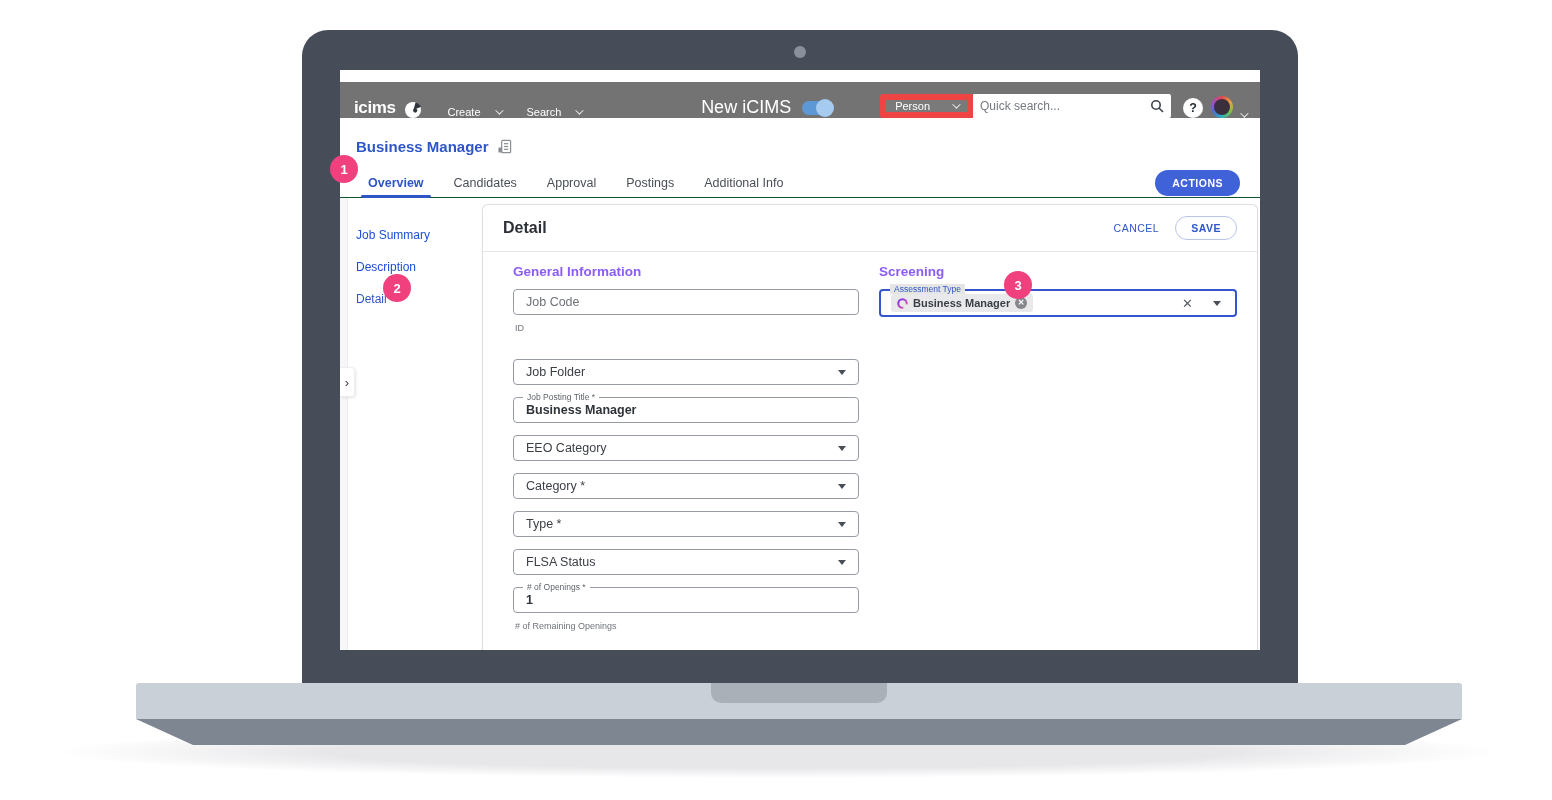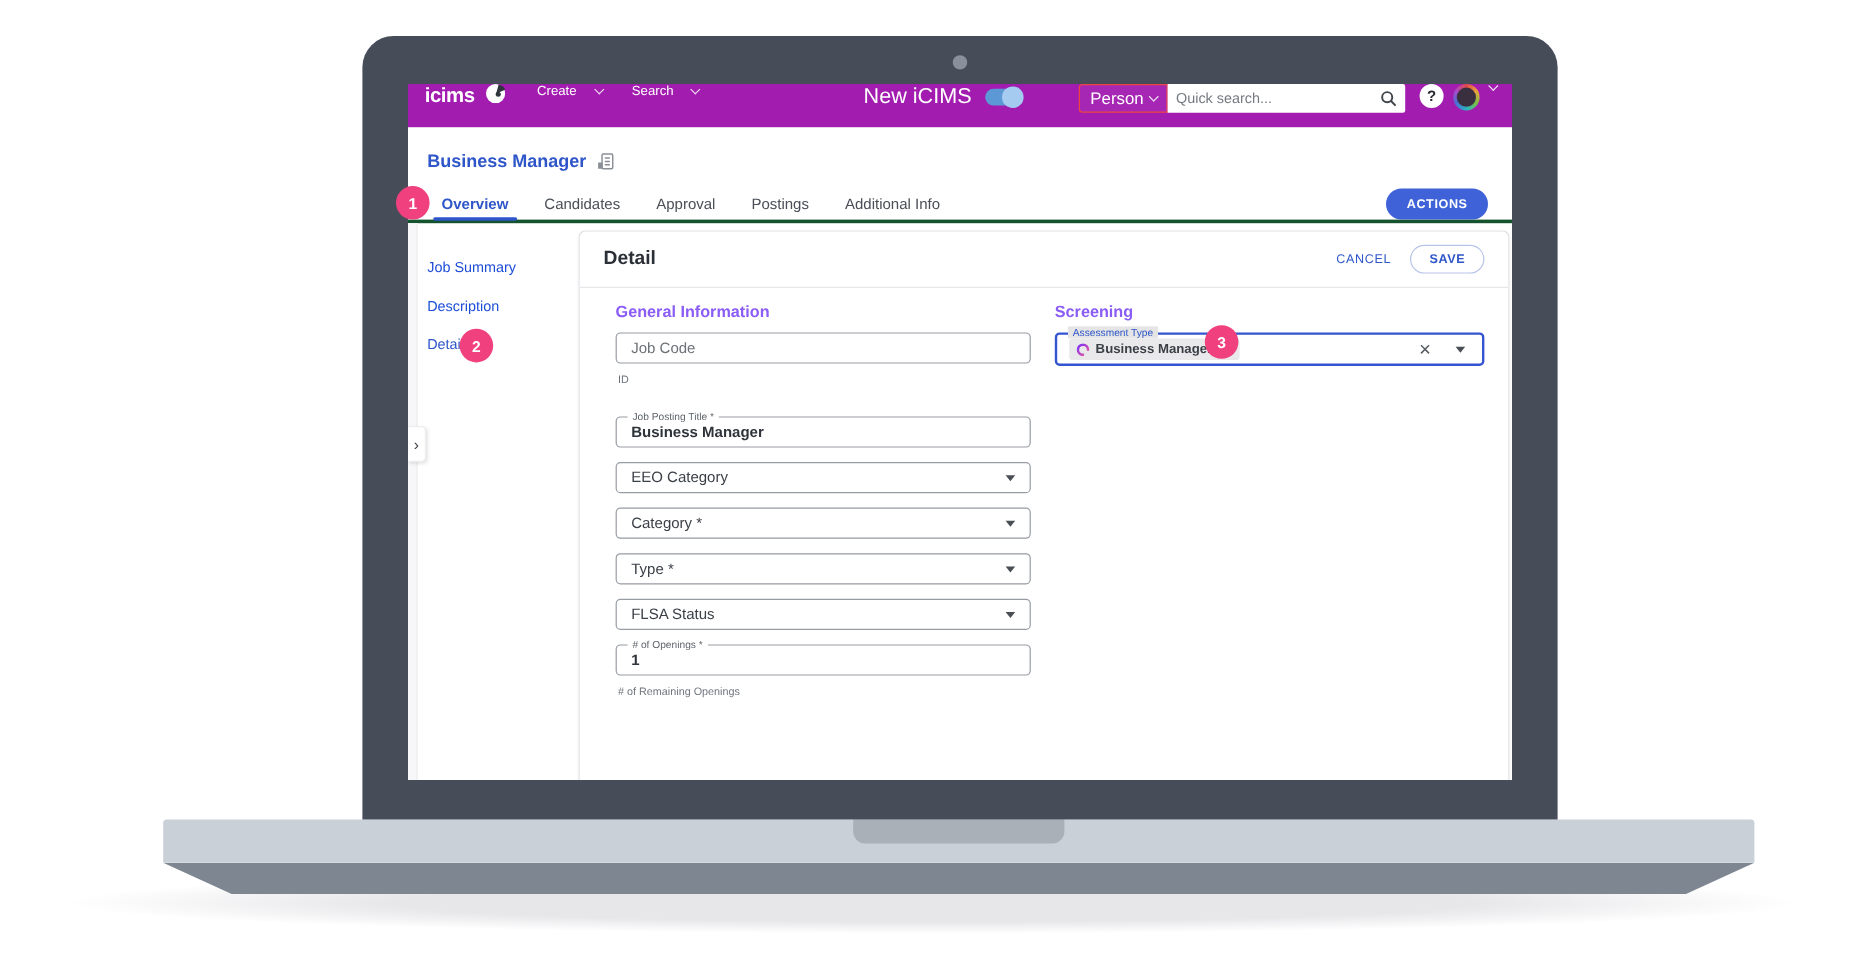--- a/index.html
+++ b/index.html
@@ -11,44 +11,44 @@
     background:radial-gradient(ellipse closest-side, #e7e7ea 0%, #e7e7ea 62%, rgba(231,231,234,0) 100%); border-radius:50%; }
   .bezel { position:absolute; left:302px; top:30px; width:996px; height:653px; background:#474c59; border-radius:26px 26px 0 0; }
   .webcam { position:absolute; left:50%; top:16px; transform:translateX(-50%); width:12px; height:12px; border-radius:50%; background:#8a909b; }
   .base-bar { position:absolute; left:136px; top:683px; width:1326px; height:36px; background:#c9d0d8; border-radius:3px 3px 0 0; }
   .base-notch { position:absolute; left:50%; transform:translateX(-50%); top:0; width:176px; height:20px; background:#aab0b8; border-radius:0 0 10px 10px; }
   .base-under { position:absolute; left:136px; top:719px; width:1326px; height:26px; background:#7e8691; clip-path:polygon(0 0,100% 0,95.7% 100%,4.3% 100%); }
 
   
   .screen { position:absolute; left:38px; top:40px; width:920px; height:580px; background:#fff; overflow:hidden; }
 
-  .navbar { height:36px; background:#a21caf; display:flex; align-items:flex-start; padding:0 14px; color:#fff; }
+  .navbar { height:36px; background:#737373; display:flex; align-items:flex-end; padding:0 14px; color:#fff;margin-top:12px; }
   .logo-text { font-size:17px; font-weight:bold; letter-spacing:-0.4px; }
   .logo-mark { margin-left:10px; display:flex; }
   .nav-menu { display:flex; align-items:center; gap:14px; font-size:11px; margin-left:26px; cursor:pointer; }
   .chev { display:inline-block; width:6px; height:6px; border-right:1.4px solid currentColor; border-bottom:1.4px solid currentColor; transform:rotate(45deg) translateY(-2px); opacity:.85; }
   .nav-spacer { flex:1; }
   .toggle-group { display:flex; align-items:center; gap:11px; font-size:18px; }
   .toggle { width:30px; height:14px; border-radius:8px; background:#5d98d6; position:relative; cursor:pointer; }
   .toggle-knob { position:absolute; right:-2px; top:-2px; width:18px; height:18px; border-radius:50%; background:#a5cbf1; }
   .search-group { display:flex; height:24px; margin-left:48px; }
-  .person-btn { display:flex; align-items:center; gap:4px; padding:0 9px; border:1px solid #ef4444; border-radius:3px 0 0 3px; font-size:14px; background:rgba(255,255,255,0.05); cursor:pointer; }
+  .person-btn { display:flex; align-items:center; gap:22px; padding:0 9px; border:6px solid #ef4444; border-radius:3px 0 0 3px; font-size:11px; background:rgba(255,255,255,0.05); cursor:pointer; }
   .qsearch { width:198px; background:#fff; border-radius:0 2px 2px 0; display:flex; align-items:center; padding:0 7px; }
   .qsearch input { border:none; outline:none; font-size:12px; flex:1; color:#333; font-family:"Liberation Sans", sans-serif; }
   .qsearch input::placeholder { color:#757a82; }
   .help-circle { width:20px; height:20px; border-radius:50%; background:#fff; color:#272b31; font-weight:bold; font-size:12.5px; display:flex; align-items:center; justify-content:center; margin-left:12px; cursor:pointer; }
   .avatar { width:22px; height:22px; border-radius:50%; margin-left:8px; position:relative; cursor:pointer;
     background:conic-gradient(#e2474b,#e8a33d,#7bc043,#2bb3c0,#4a6fd4,#a84ac9,#e2474b); }
   .avatar-core { position:absolute; inset:3px; border-radius:50%; background:#3a2f3e; }
   .nav-caret { margin-left:7px; }
 
   .title-row { height:50px; display:flex; align-items:center; gap:8px; padding:6px 16px 0; }
   .page-title { color:#2e56c9; font-weight:bold; font-size:15px; }
 
-  .tabbar { display:flex; align-items:center; height:30px; padding-left:28px; border-bottom:3px solid #14532d; }
+  .tabbar { display:flex; align-items:center; height:30px; padding-left:28px; border-bottom:1px solid #14532d; }
   .tab { font-size:12.5px; color:#4a4f57; margin-right:30px; position:relative; height:100%; display:flex; align-items:center; cursor:pointer; }
   .tab.active { color:#2e56c9; font-weight:bold; }
   .tab.active::after { content:""; position:absolute; left:-7px; right:-7px; bottom:-1px; height:3px; background:#2e56c9; border-radius:3px; }
   .actions-btn { margin-left:auto; margin-right:20px; background:#3f62d9; color:#fff; font-size:10.5px; font-weight:bold; letter-spacing:.5px; padding:7px 17px; border-radius:15px; border:none; cursor:pointer; font-family:"Liberation Sans", sans-serif; }
 
   .body-row { display:flex; height:464px; position:relative; }
   .left-rail { width:8px; background:#f7f7f9; border-right:1px solid #ebedef; }
   .collapse-handle { position:absolute; left:0; top:169px; width:15px; height:30px; background:#fff; border:1px solid #eceef0; border-left:none; border-radius:0 4px 4px 0; box-shadow:1px 1px 3px rgba(0,0,0,.10); display:flex; align-items:center; justify-content:center; font-size:13px; color:#3a3f46; cursor:pointer; z-index:3; }
   .sidebar { width:134px; padding:30px 0 0 8px; }
   .side-item { font-size:12px; color:#1d4ed8; margin-bottom:18px; cursor:pointer; }
@@ -195,20 +195,24 @@
 
           <div class="card-cols">
 
             <div class="col-left">
               <div class="section-heading">General Information</div>
 
               <div class="fld is-placeholder mb8">Job Code</div>
 
               <div class="micro-label mb26" style="margin-top:2px;">ID</div>
 
+              <div class="fld is-select mb12">
+                <span>Job Folder</span>
+                <span class="caret-tri"></span>
+              </div>
 
               <div class="outlined mb12">
                 <span class="flabel">Job Posting Title *</span>
                 <span>Business Manager</span>
               </div>
 
               <div class="fld is-select mb12">
                 <span>EEO Category</span>
                 <span class="caret-tri"></span>
               </div>

